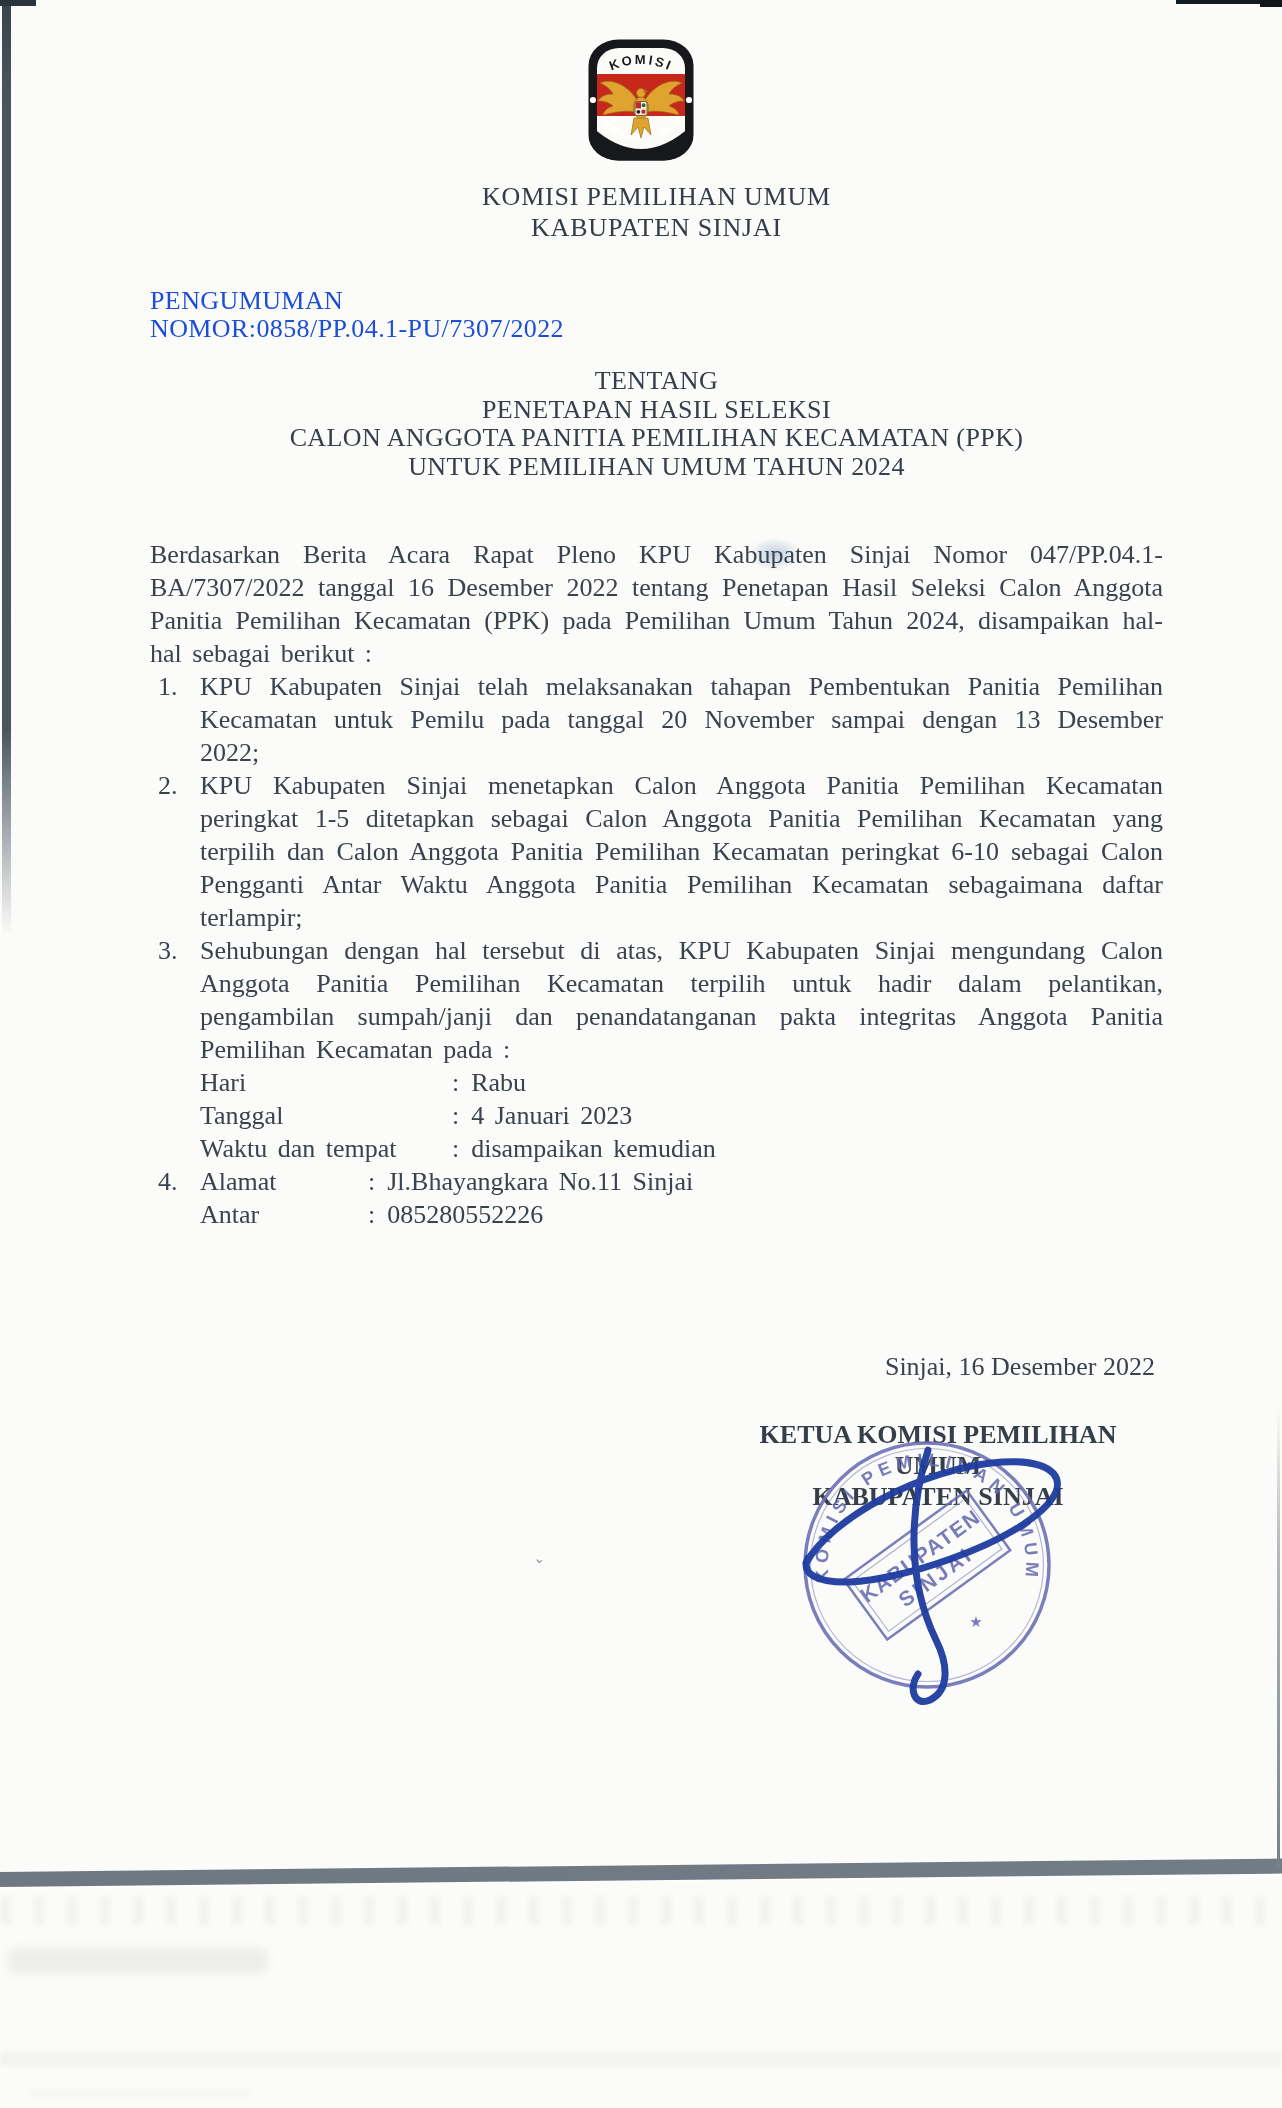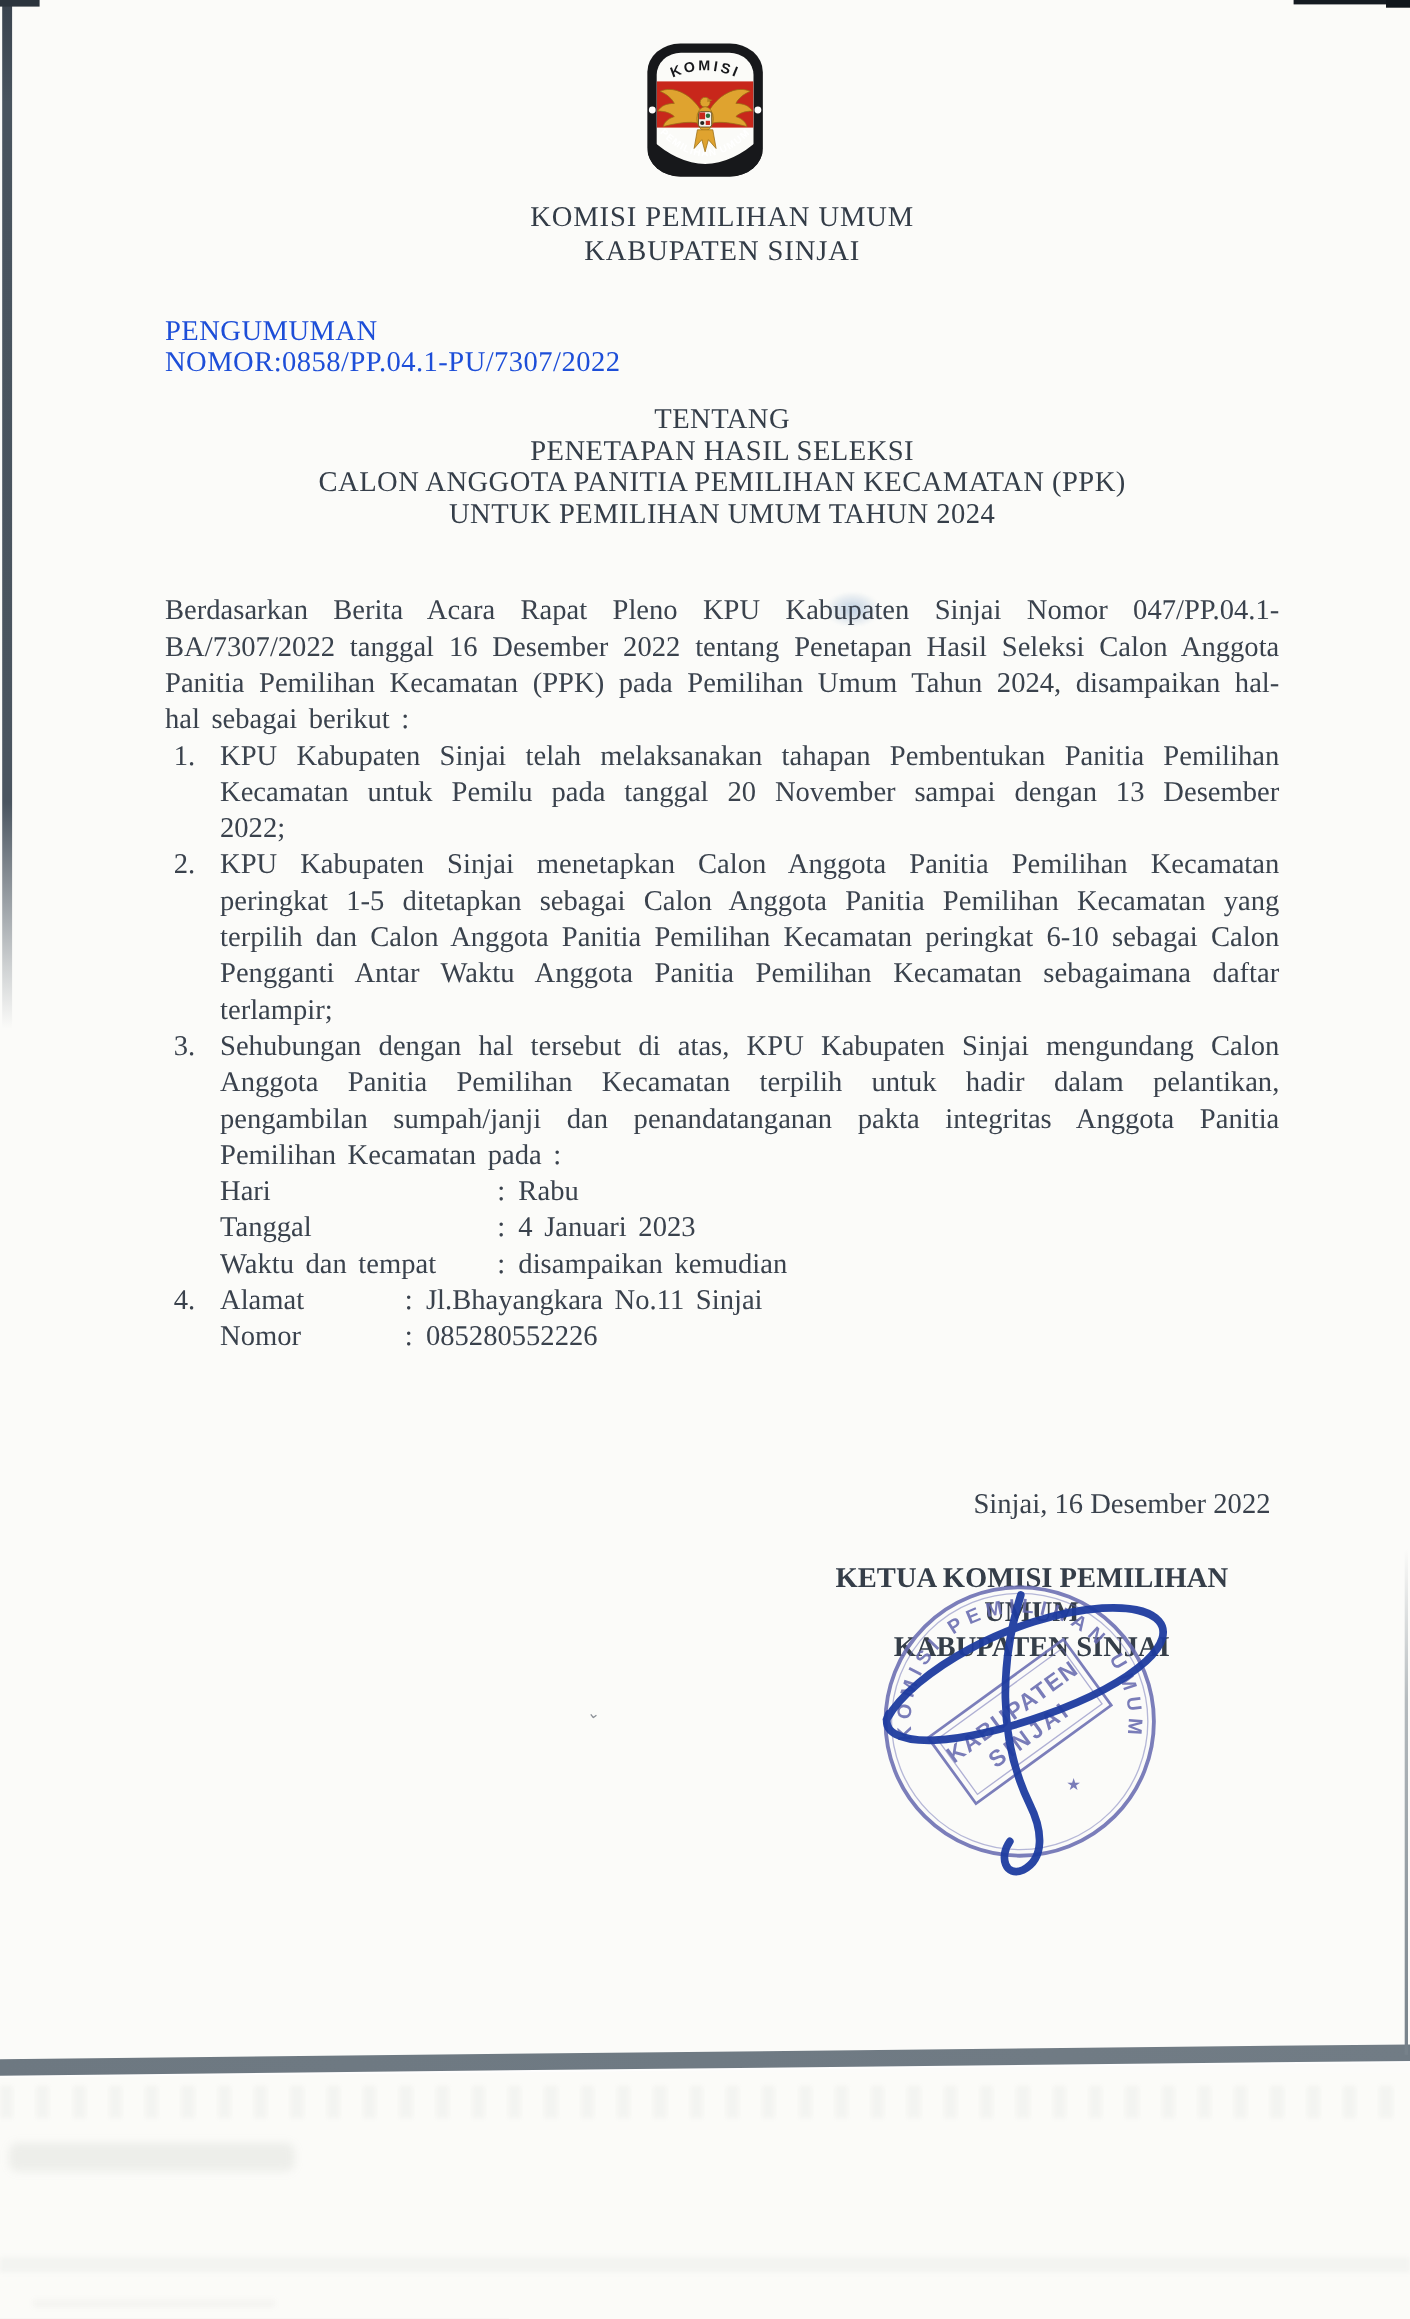--- a/index.html
+++ b/index.html
@@ -165,21 +165,21 @@
 
     <div class="item">
       <span class="num">4.</span>
       <div class="itxt details-narrow">
         <div class="drow">
           <span class="dlabel">Alamat</span>
             <span class="dsep">:</span>
             <span class="dval">Jl.Bhayangkara No.11 Sinjai</span>
         </div>
         <div class="drow">
-          <span class="dlabel">Nomor</span>
+          <span class="dlabel">Antar</span>
             <span class="dsep">:</span>
             <span class="dval">085280552226</span>
         </div>
       </div>
     </div>
   </div>
 
   <div class="abs date-line">Sinjai, 16 Desember 2022</div>
   <div class="abs signer-title">
     <div>KETUA KOMISI PEMILIHAN UMUM</div>

